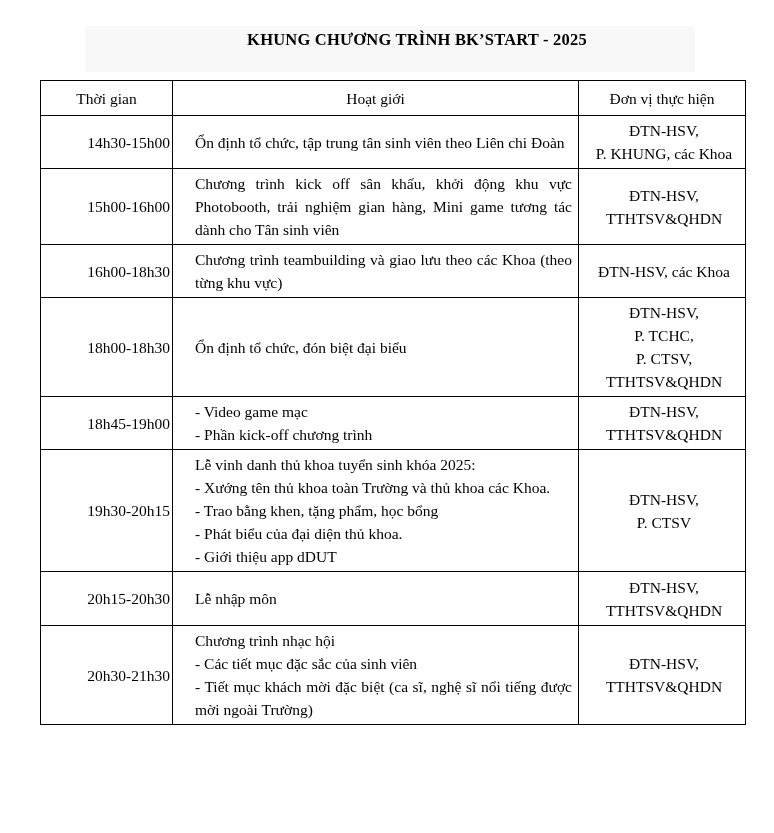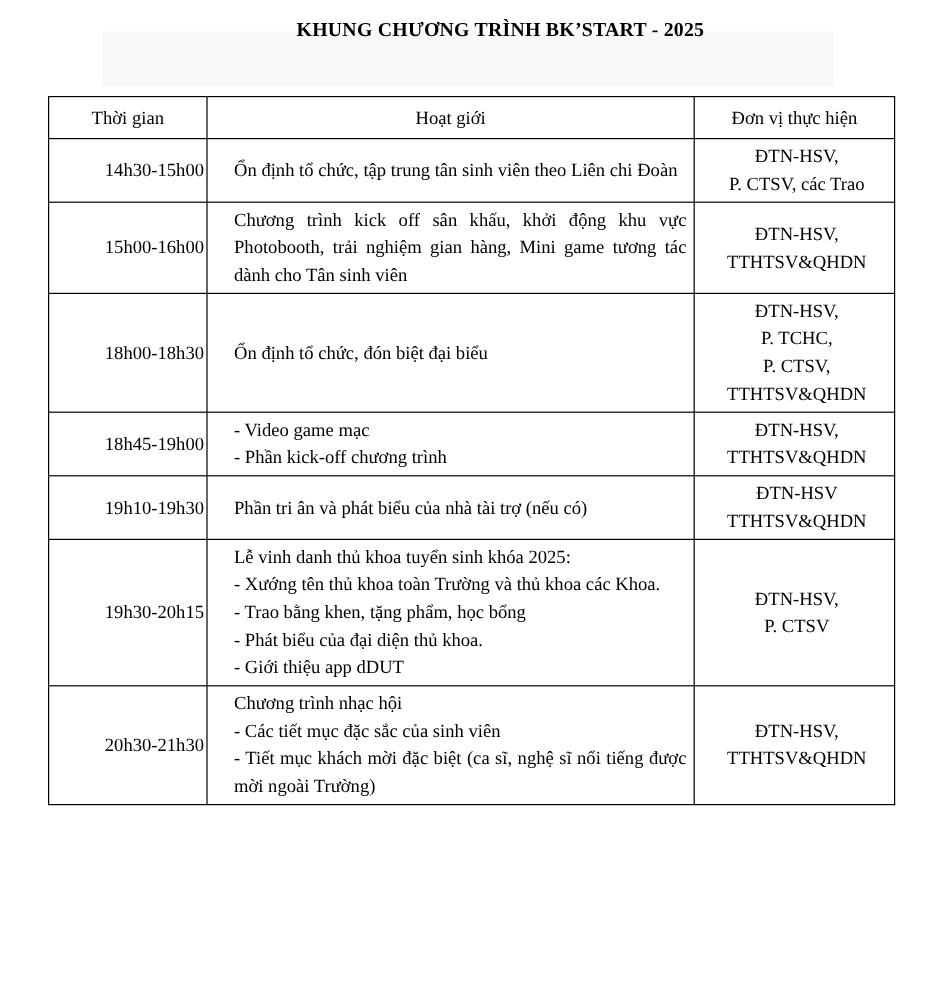--- a/index.html
+++ b/index.html
@@ -12,21 +12,21 @@
     overflow: hidden;
   }
   .page-shading {
     position: absolute;
     left: 85px; top: 26px;
     width: 610px; height: 46px;
     background: #f8f8f8;
   }
   .doc-title {
     position: absolute;
-    left: 60px; top: 15px;
+    left: 60px; top: 30px;
     width: 714px;
     text-align: center;
     font-weight: bold;
     font-size: 16.5px;
     letter-spacing: 0.2px;
   }
   table.schedule {
     position: absolute;
     left: 40px; top: 80px;
     width: 705px;
@@ -84,31 +84,40 @@
     </tr>
   </thead>
   <tbody>
     <tr style="height:52px">
       <td class="time-cell">14h30-15h00</td>
       <td class="activity-cell">
           <div class="line">Ổn định tổ chức, tập trung tân sinh viên theo Liên chi Đoàn</div>
         </td>
       <td class="unit-cell">
           <div class="line">ĐTN-HSV,</div>
-          <div class="line">P. CTSV, các Trao</div>
+          <div class="line">P. KHUNG, các Khoa</div>
         </td>
     </tr>
     <tr style="height:70px">
       <td class="time-cell">15h00-16h00</td>
       <td class="activity-cell">
           <div class="line">Chương trình kick off sân khấu, khởi động khu vực Photobooth, trải nghiệm gian hàng, Mini game tương tác dành cho Tân sinh viên</div>
         </td>
       <td class="unit-cell">
           <div class="line">ĐTN-HSV,</div>
           <div class="line">TTHTSV&amp;QHDN</div>
+        </td>
+    </tr>
+    <tr style="height:44px">
+      <td class="time-cell">16h00-18h30</td>
+      <td class="activity-cell">
+          <div class="line">Chương trình teambuilding và giao lưu theo các Khoa (theo từng khu vực)</div>
+        </td>
+      <td class="unit-cell">
+          <div class="line">ĐTN-HSV, các Khoa</div>
         </td>
     </tr>
     <tr style="height:88px">
       <td class="time-cell">18h00-18h30</td>
       <td class="activity-cell">
           <div class="line">Ổn định tổ chức, đón biệt đại biểu</div>
         </td>
       <td class="unit-cell">
           <div class="line">ĐTN-HSV,</div>
           <div class="line">P. TCHC,</div>
@@ -120,42 +129,42 @@
       <td class="time-cell">18h45-19h00</td>
       <td class="activity-cell">
           <div class="line">- Video game mạc</div>
           <div class="line">- Phần kick-off chương trình</div>
         </td>
       <td class="unit-cell">
           <div class="line">ĐTN-HSV,</div>
           <div class="line">TTHTSV&amp;QHDN</div>
         </td>
     </tr>
-    <tr style="height:45px">
-      <td class="time-cell">19h10-19h30</td>
-      <td class="activity-cell">
-          <div class="line">Phần tri ân và phát biểu của nhà tài trợ (nếu có)</div>
-        </td>
-      <td class="unit-cell">
-          <div class="line">ĐTN-HSV</div>
-          <div class="line">TTHTSV&amp;QHDN</div>
-        </td>
-    </tr>
     <tr style="height:121px">
       <td class="time-cell">19h30-20h15</td>
       <td class="activity-cell">
           <div class="line">Lễ vinh danh thủ khoa tuyển sinh khóa 2025:</div>
           <div class="line">- Xướng tên thủ khoa toàn Trường và thủ khoa các Khoa.</div>
           <div class="line">- Trao bằng khen, tặng phẩm, học bổng</div>
           <div class="line">- Phát biểu của đại diện thủ khoa.</div>
           <div class="line">- Giới thiệu app dDUT</div>
         </td>
       <td class="unit-cell">
           <div class="line">ĐTN-HSV,</div>
           <div class="line">P. CTSV</div>
+        </td>
+    </tr>
+    <tr style="height:54px">
+      <td class="time-cell">20h15-20h30</td>
+      <td class="activity-cell">
+          <div class="line">Lễ nhập môn</div>
+        </td>
+      <td class="unit-cell">
+          <div class="line">ĐTN-HSV,</div>
+          <div class="line">TTHTSV&amp;QHDN</div>
         </td>
     </tr>
     <tr style="height:88px">
       <td class="time-cell">20h30-21h30</td>
       <td class="activity-cell">
           <div class="line">Chương trình nhạc hội</div>
           <div class="line">- Các tiết mục đặc sắc của sinh viên</div>
           <div class="line">- Tiết mục khách mời đặc biệt (ca sĩ, nghệ sĩ nổi tiếng được mời ngoài Trường)</div>
         </td>
       <td class="unit-cell">

